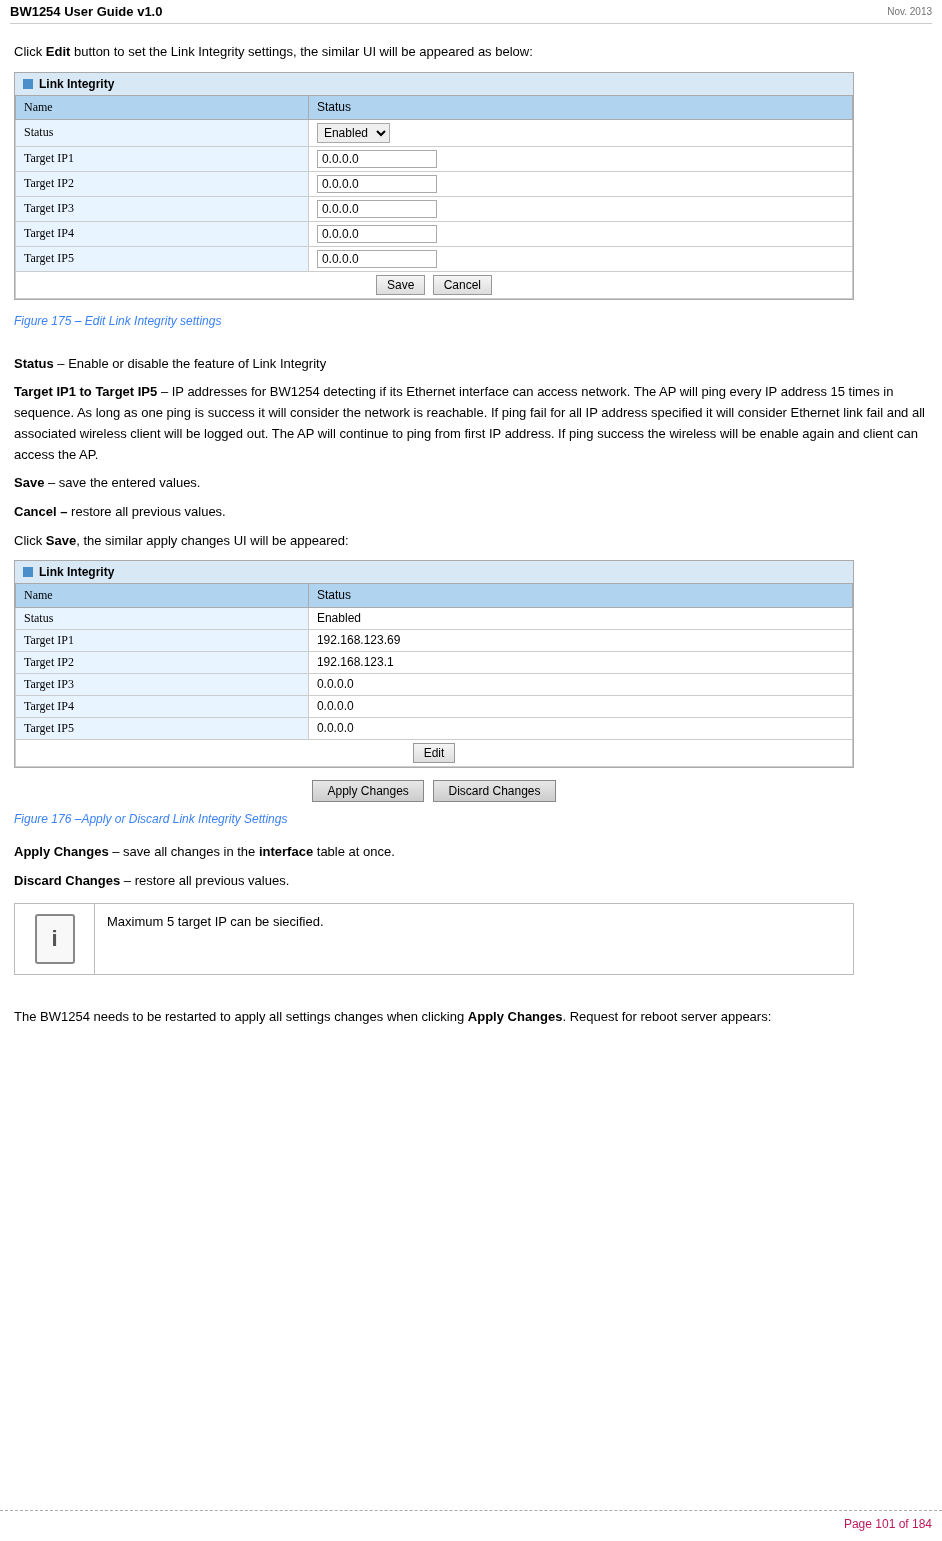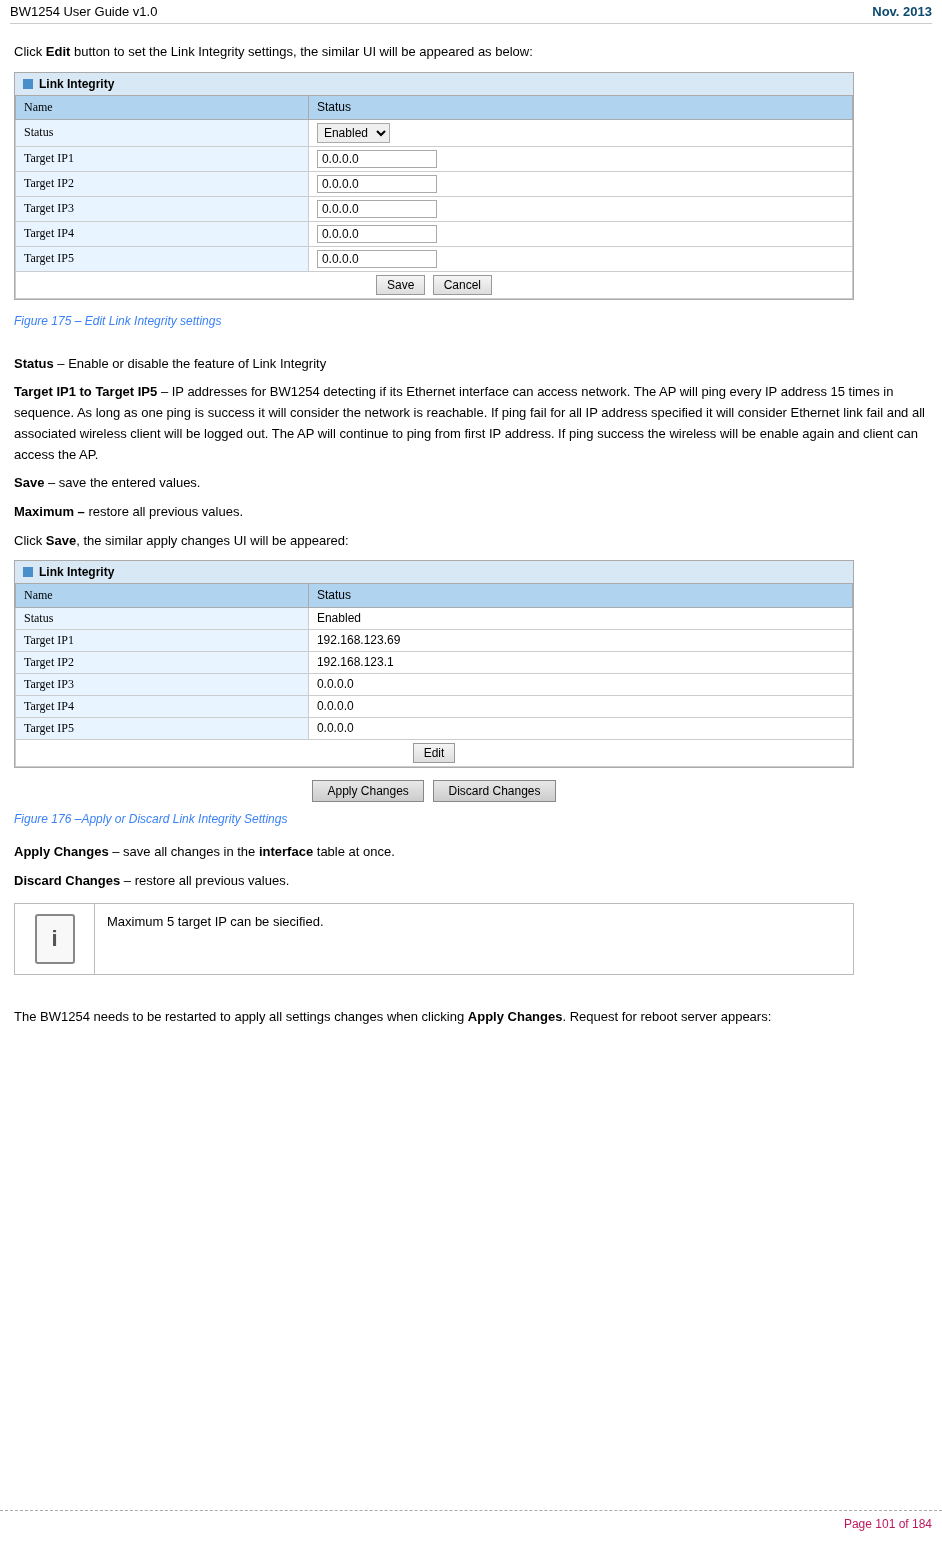--- a/index.html
+++ b/index.html
@@ -17,27 +17,26 @@
     .header-bar {
       display: flex;
       justify-content: space-between;
       align-items: center;
       padding: 4px 0;
       border-bottom: 1px solid #ccc;
       margin-bottom: 10px;
     }
     .header-title {
       font-size: 13px;
-      font-weight: normal;
+      font-weight: bold;
       color: #000;
     }
     .header-date {
-      font-size: 13px;
-      color: #0c4a6e;
-      font-weight: bold;
+      font-size: 10px;
+      color: #737373;
     }
 
     .content {
       padding: 8px 4px;
     }
 
     p {
       margin-bottom: 8px;
       line-height: 1.5;
     }
@@ -312,21 +311,21 @@
 
   <p class="section-text">
     <span class="bold">Target IP1 to Target IP5</span><span> – IP addresses for BW1254 detecting if its Ethernet interface can access network. The AP will ping every IP address 15 times in sequence. As long as one ping is success it will consider the network is reachable. If ping fail for all IP address specified  it will consider Ethernet link fail and all associated wireless client will be logged out. The AP will continue to ping from first IP address. If ping success the wireless will be enable again and client can access the AP.</span>
   </p>
 
   <p class="section-text">
     <span class="bold">Save</span><span> – save the entered values.</span>
   </p>
 
   <p class="section-text">
-    <span class="bold">Maximum –</span><span> restore all previous values.</span>
+    <span class="bold">Cancel –</span><span> restore all previous values.</span>
   </p>
 
   <p class="section-text">
     <span>Click </span><span class="bold">Save</span><span>, the similar apply changes UI will be appeared:</span>
   </p>
 
   <div class="link-integrity-box">
     <div class="box-header">
       <span class="box-header-icon"></span>
       <span>Link Integrity</span>

